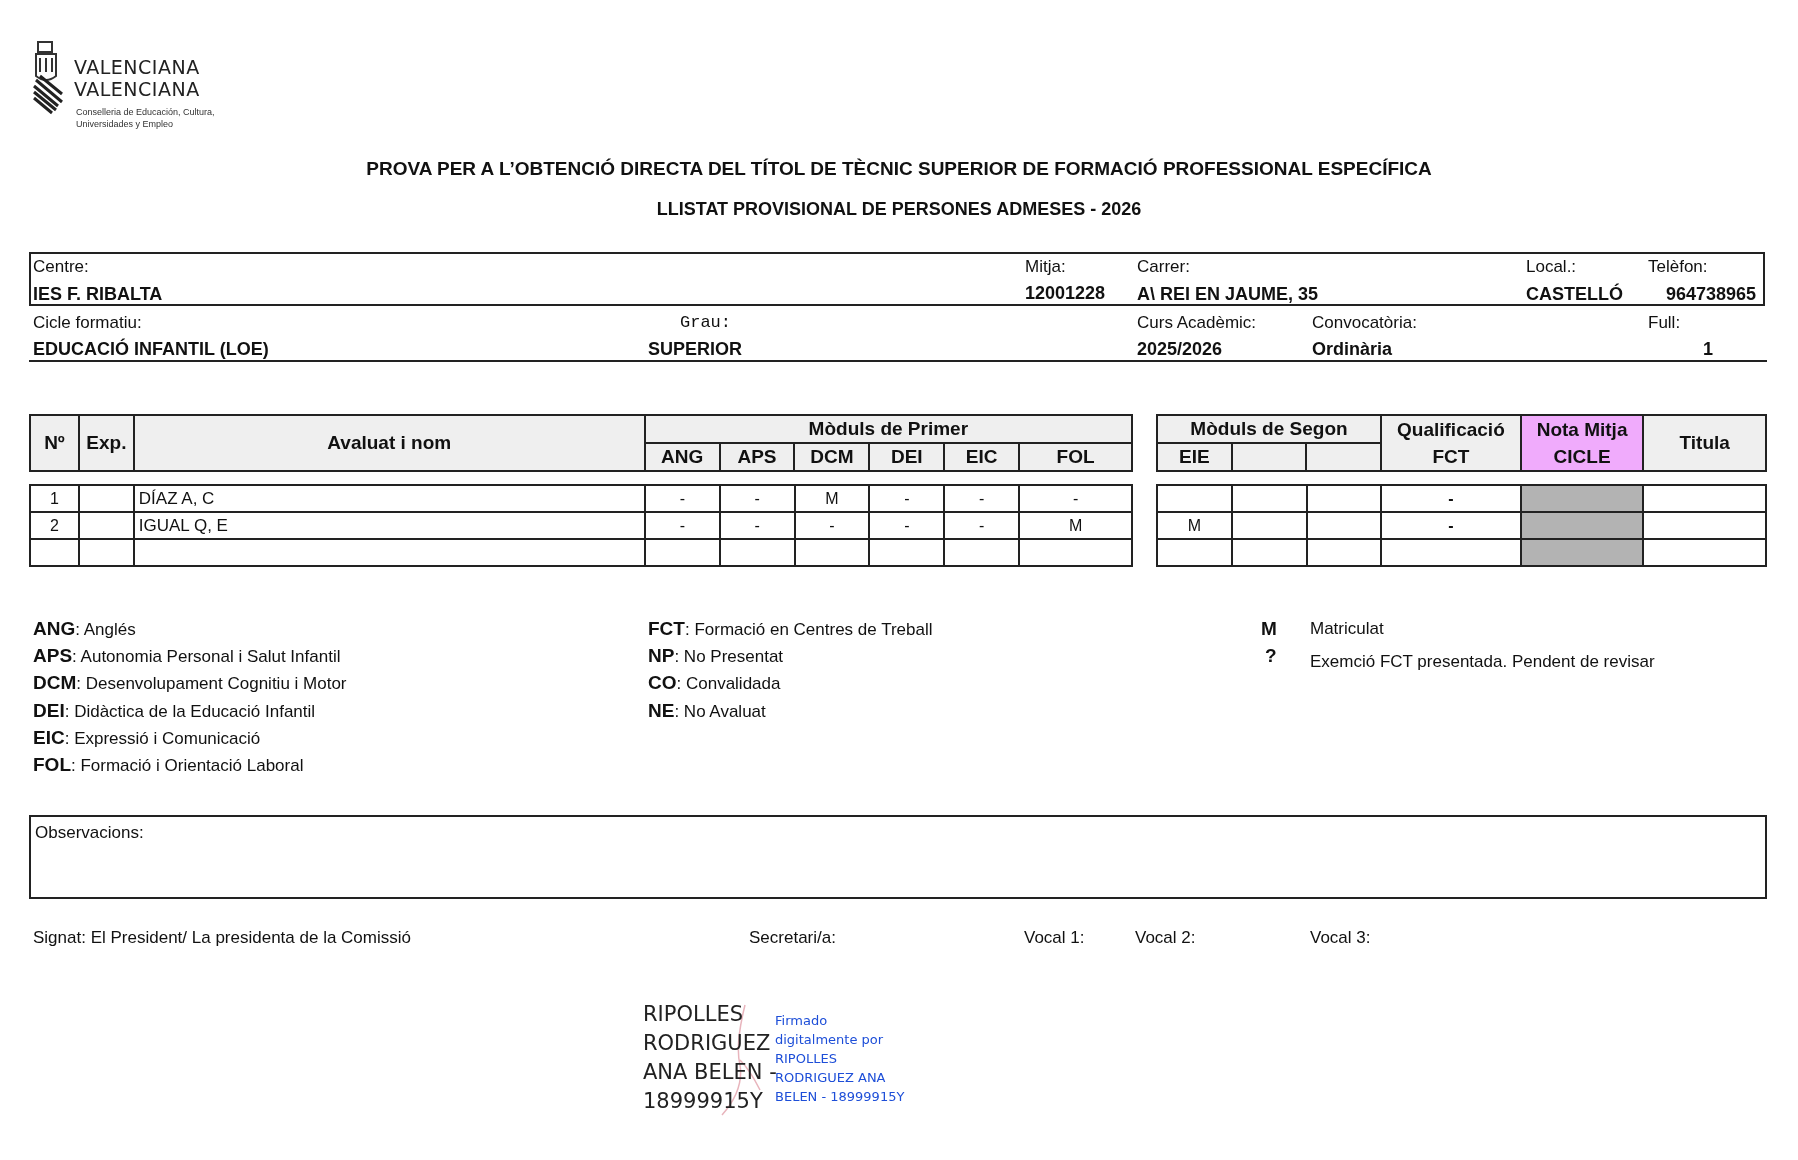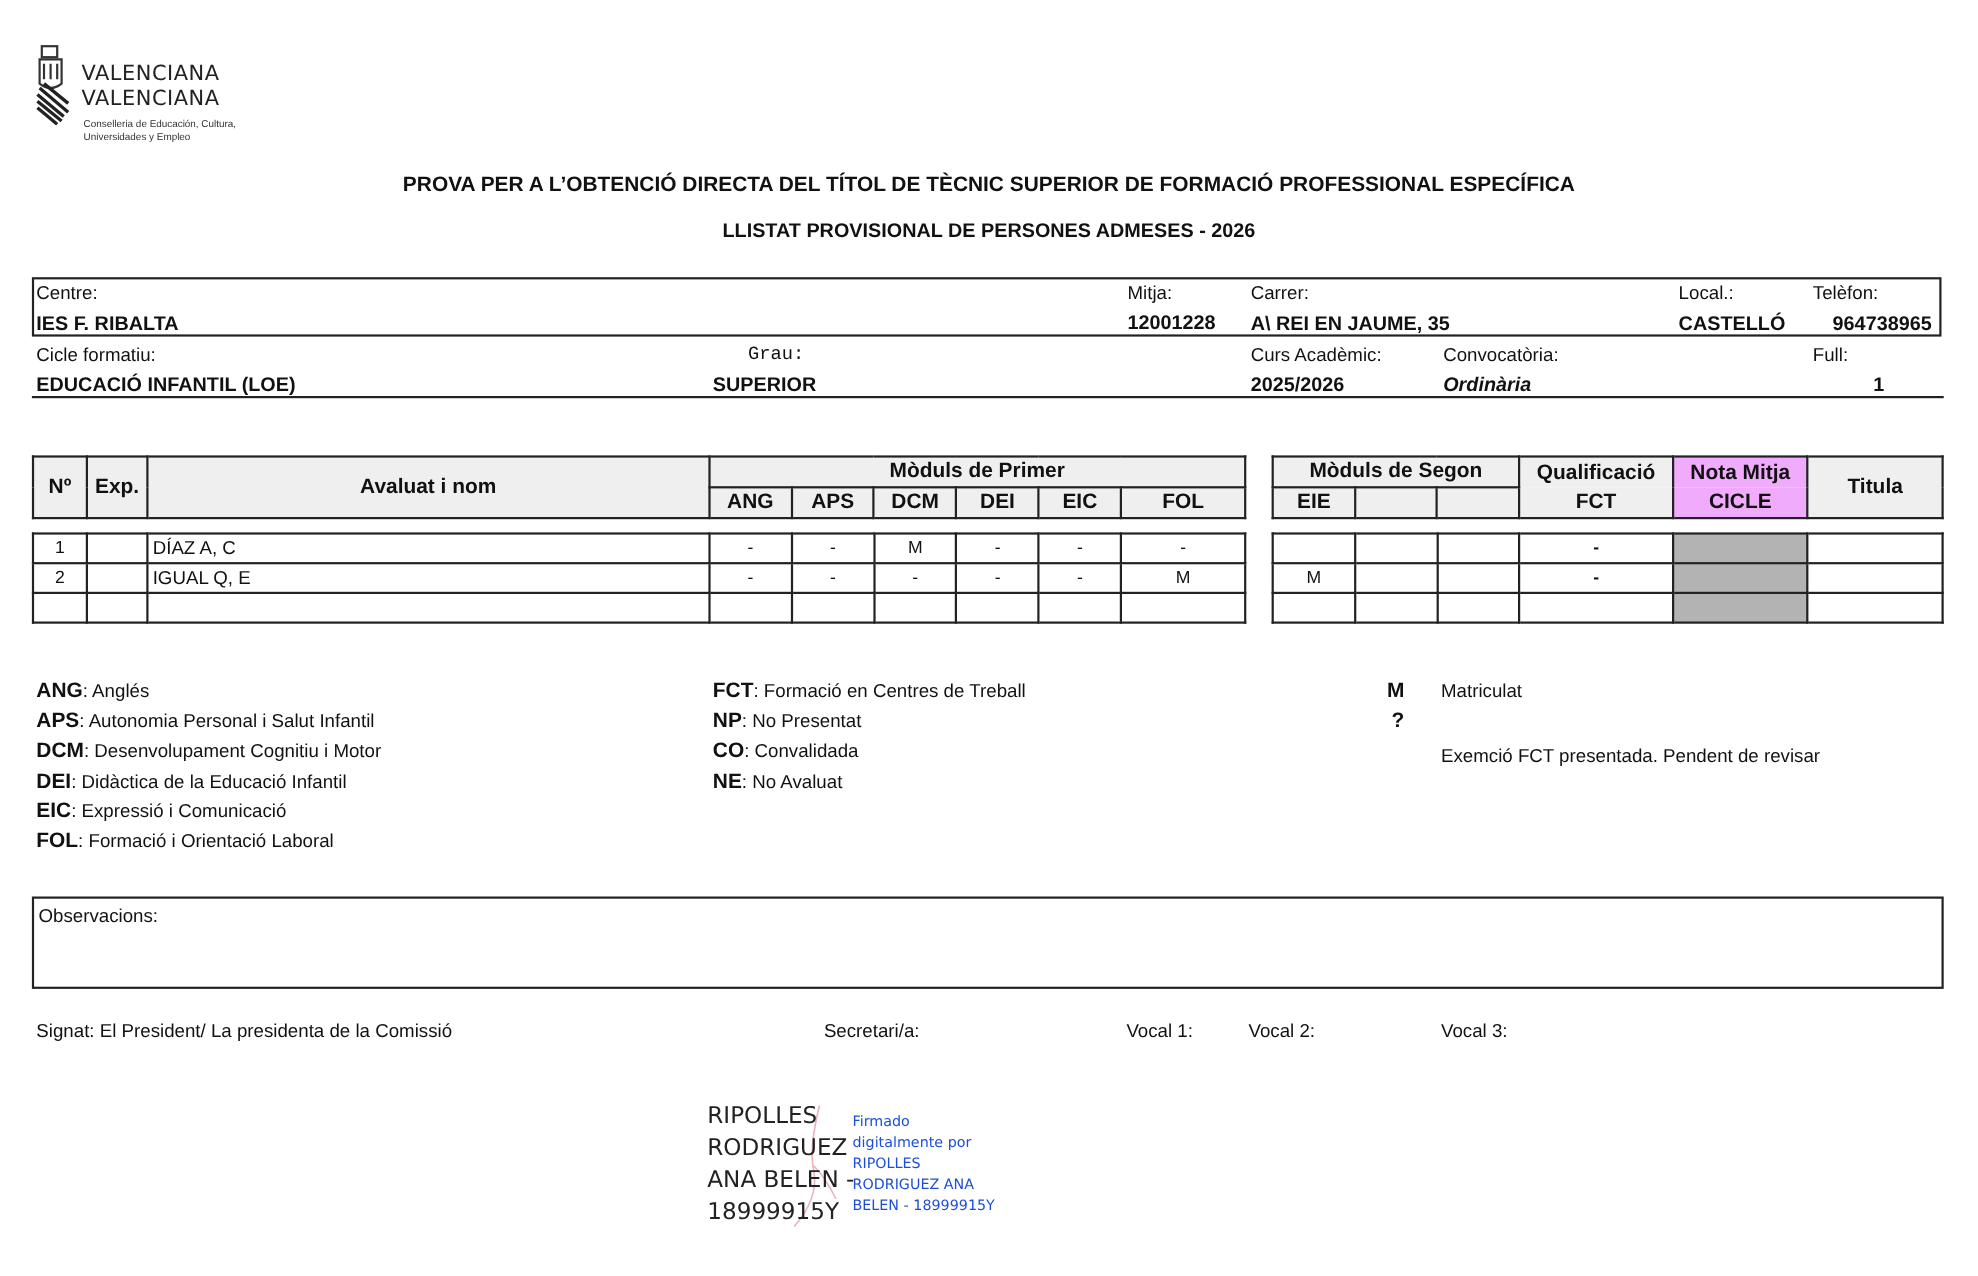--- a/index.html
+++ b/index.html
@@ -65,21 +65,21 @@
 <span class="abs lbl" style="left:1648px;top:257px;">Telèfon:</span>
 <span class="abs val" style="left:1666px;top:284px;">964738965</span>
 
 <span class="abs lbl" style="left:33px;top:313px;">Cicle formatiu:</span>
 <span class="abs val" style="left:33px;top:339px;">EDUCACIÓ INFANTIL (LOE)</span>
 <span class="abs lbl" style="left:680px;top:313px;font-family:Liberation Mono, monospace;">Grau:</span>
 <span class="abs val" style="left:648px;top:339px;">SUPERIOR</span>
 <span class="abs lbl" style="left:1137px;top:313px;">Curs Acadèmic:</span>
 <span class="abs val" style="left:1137px;top:339px;">2025/2026</span>
 <span class="abs lbl" style="left:1312px;top:313px;">Convocatòria:</span>
-<span class="abs val" style="left:1312px;top:339px;font-style:italic;">Ordinària</span>
+<span class="abs val" style="left:1312px;top:339px;">Ordinària</span>
 <span class="abs lbl" style="left:1648px;top:313px;">Full:</span>
 <span class="abs val" style="left:1703px;top:339px;">1</span>
 <div class="abs hr2"></div>
 
 <table class="tbl hd" style="left:29px;top:414px;width:1104px;">
   <colgroup>
       <col style="width:49px">
       <col style="width:55px">
       <col style="width:512px">
       <col style="width:75px">
@@ -227,21 +227,21 @@
 <div class="legend-item" style="left:33px;top:736px;"><b>FOL</b><span>: Formació i Orientació Laboral</span></div>
 
 <div class="legend-item" style="left:648px;top:600px;"><b>FCT</b><span>: Formació en Centres de Treball</span></div>
 <div class="legend-item" style="left:648px;top:627px;"><b>NP</b><span>: No Presentat</span></div>
 <div class="legend-item" style="left:648px;top:654px;"><b>CO</b><span>: Convalidada</span></div>
 <div class="legend-item" style="left:648px;top:682px;"><b>NE</b><span>: No Avaluat</span></div>
 
 <div class="legend-item" style="left:1261px;top:600px;"><b>M</b></div>
 <div class="legend-item" style="left:1310px;top:601px;">Matriculat</div>
 <div class="legend-item" style="left:1265px;top:627px;"><b>?</b></div>
-<div class="legend-item" style="left:1310px;top:660px;">Exemció FCT presentada. Pendent de revisar</div>
+<div class="legend-item" style="left:1310px;top:634px;">Exemció FCT presentada. Pendent de revisar</div>
 
 <div class="abs obs">
   <span>Observacions:</span>
 </div>
 
 <span class="sig" style="left:33px;">Signat: El President/ La presidenta de la Comissió</span>
 <span class="sig" style="left:749px;">Secretari/a:</span>
 <span class="sig" style="left:1024px;">Vocal 1:</span>
 <span class="sig" style="left:1135px;">Vocal 2:</span>
 <span class="sig" style="left:1310px;">Vocal 3:</span>

